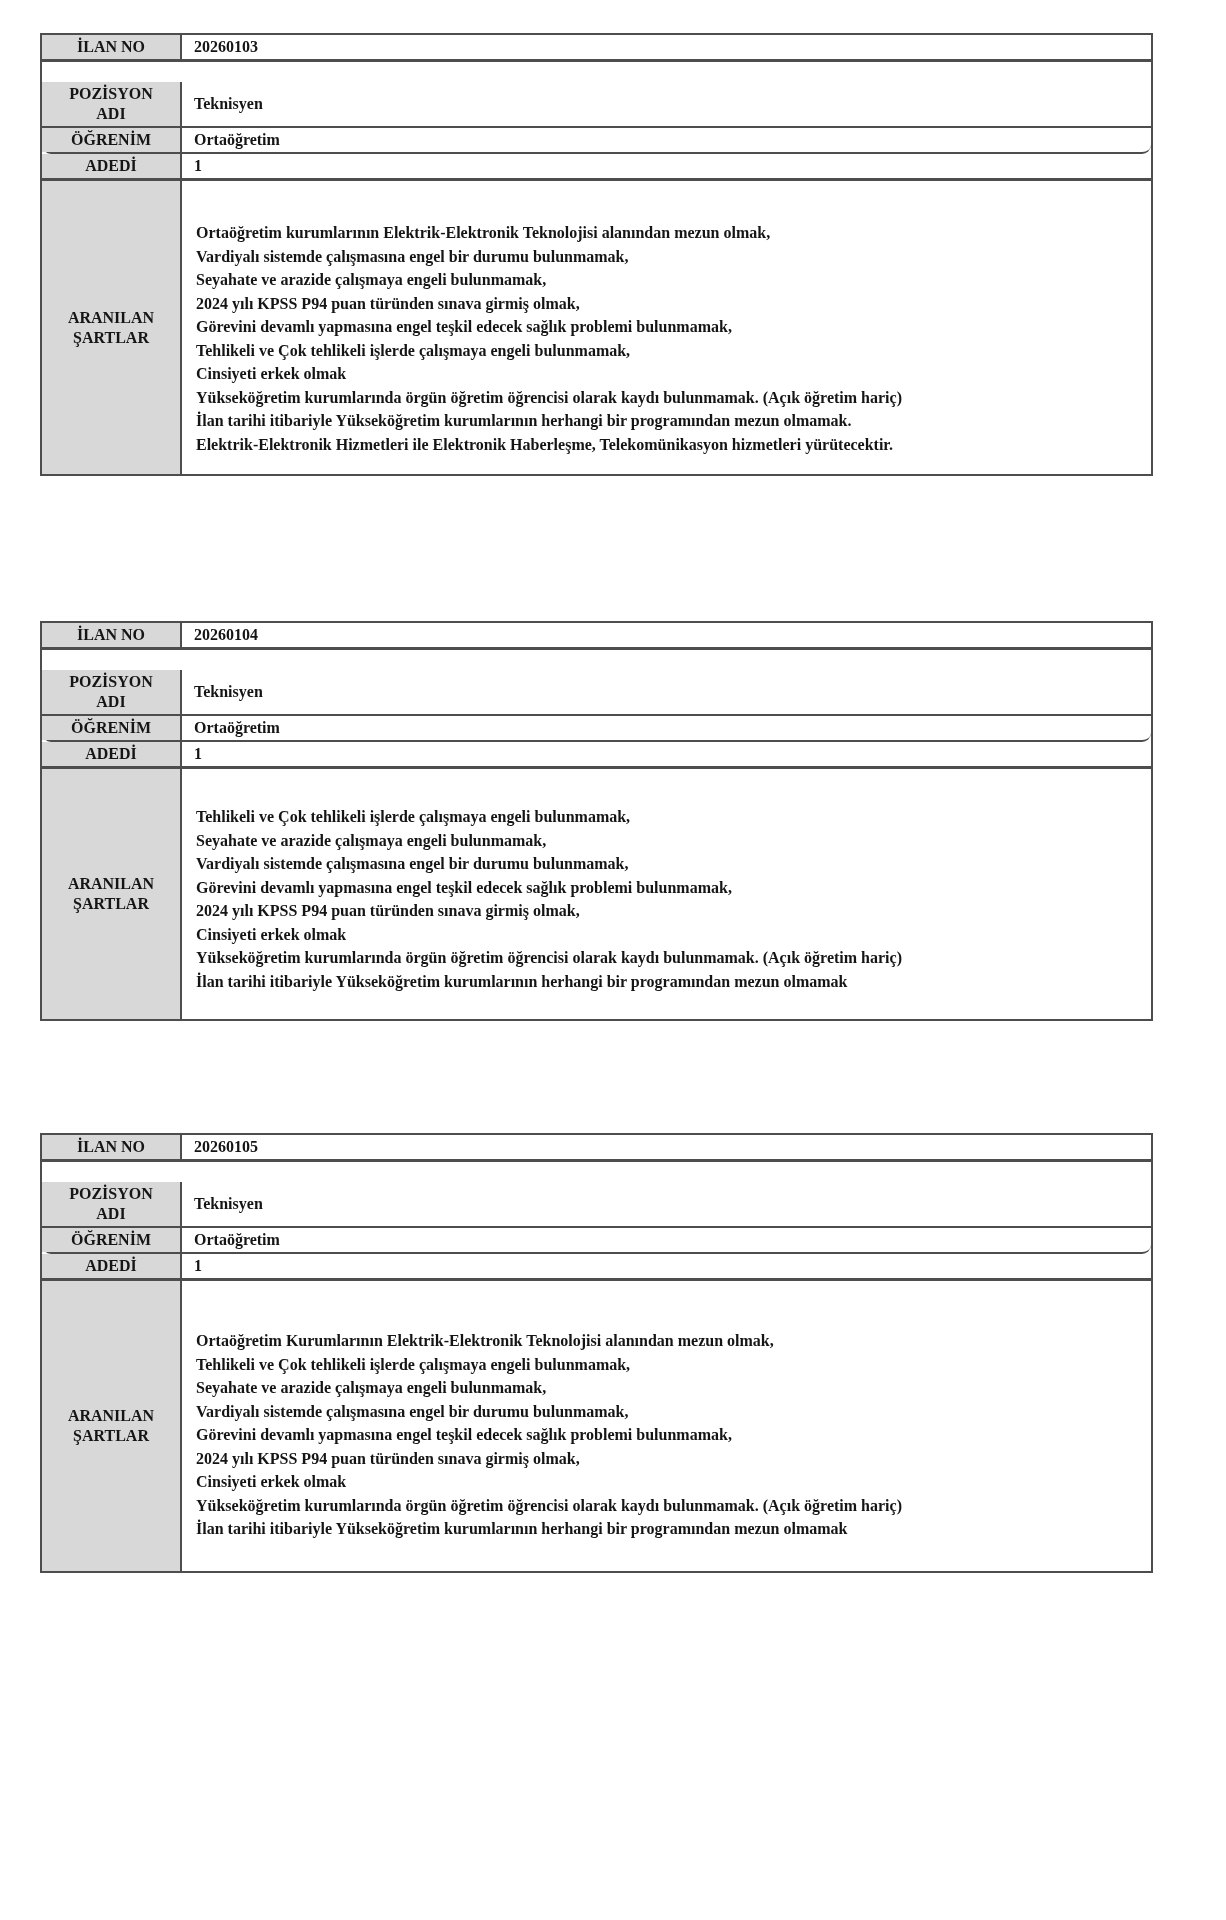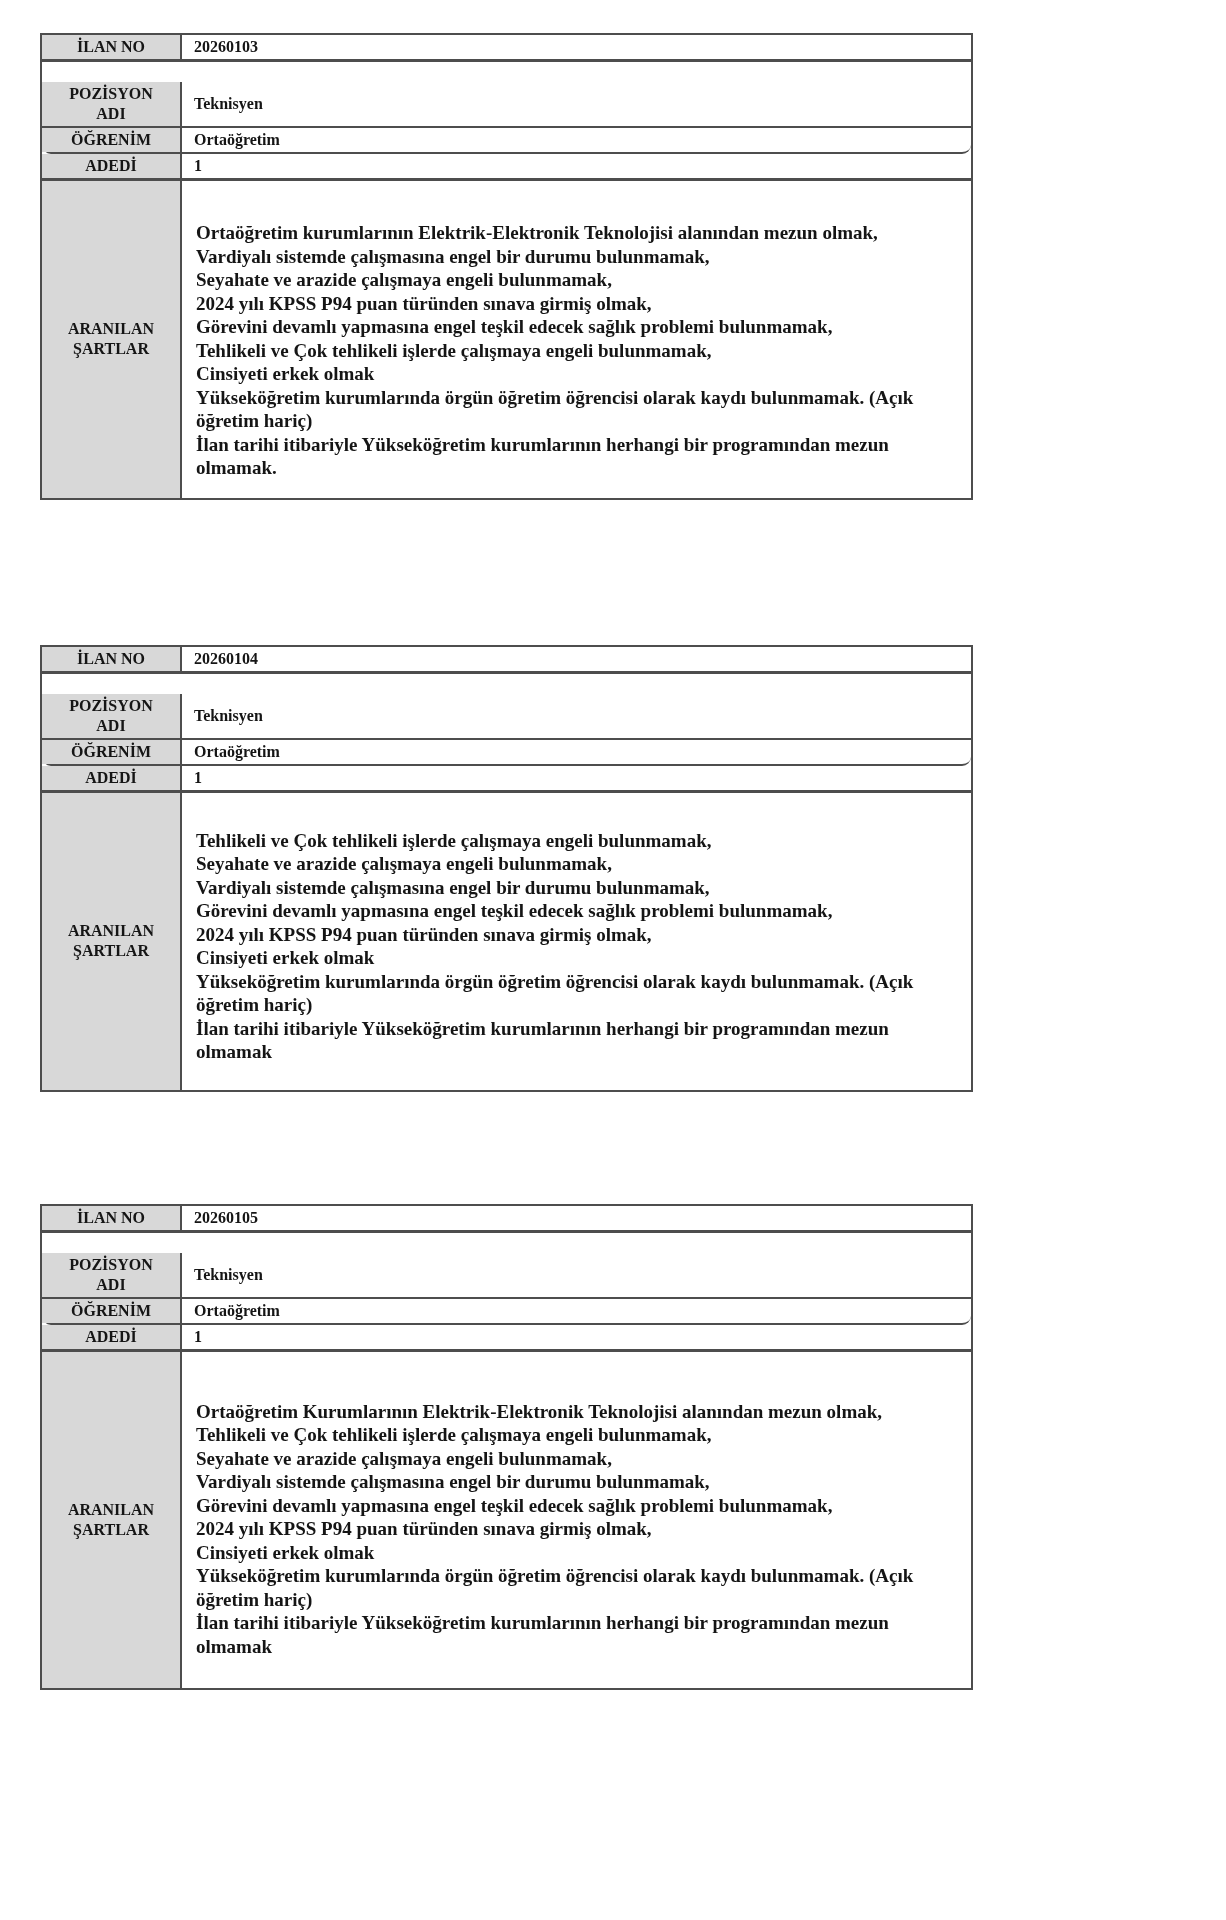--- a/index.html
+++ b/index.html
@@ -8,21 +8,21 @@
     background: #ffffff;
   }
   body {
     width: 1226px;
     height: 1920px;
     position: relative;
     font-family: "Liberation Serif", "DejaVu Serif", serif;
     color: #151515;
   }
   .doc-table {
-    width: 933px;
+    width: 1113px;
     margin-left: 40px;
     border: 2px solid #4d4d4d;
     box-sizing: border-box;
     background: #ffffff;
   }
   .t1 { margin-top: 33px; }
   .t2 { margin-top: 145px; }
   .t3 { margin-top: 112px; }
 
   .row {
@@ -58,21 +58,21 @@
     box-sizing: border-box;
   }
   .r-ilan     { min-height: 25px; }
   .r-pozisyon { min-height: 46px; margin-top: 20px; }
   .r-ogrenim  { min-height: 26px; border-radius: 9px; }
   .r-adedi    { min-height: 25px; }
   .r-ilan, .r-adedi { border-bottom-width: 3px; }
 
   .sartlar-cell {
     flex: 1;
-    font-size: 19px;
+    font-size: 16px;
     line-height: 23.5px;
     padding: 40px 14px 18px 14px;
     box-sizing: border-box;
   }
   .t2 .sartlar-cell { padding-top: 36px; padding-bottom: 26px; }
   .t3 .sartlar-cell { padding-top: 48px; padding-bottom: 30px; }
 
   .req-line { font-weight: bold; }
   .req-line.b { font-weight: bold; }
 </style>
@@ -103,20 +103,21 @@
     <div class="sartlar-cell">
       <div class="req-line b">Ortaöğretim kurumlarının Elektrik-Elektronik Teknolojisi alanından mezun olmak,</div>
       <div class="req-line">Vardiyalı sistemde çalışmasına engel bir durumu bulunmamak,</div>
       <div class="req-line">Seyahate ve arazide çalışmaya engeli bulunmamak,</div>
       <div class="req-line">2024 yılı KPSS P94 puan türünden sınava girmiş olmak,</div>
       <div class="req-line">Görevini devamlı yapmasına engel teşkil edecek sağlık problemi bulunmamak,</div>
       <div class="req-line">Tehlikeli ve Çok tehlikeli işlerde çalışmaya engeli bulunmamak,</div>
       <div class="req-line">Cinsiyeti erkek olmak</div>
       <div class="req-line">Yükseköğretim kurumlarında örgün öğretim öğrencisi olarak kaydı bulunmamak. (Açık öğretim hariç)</div>
       <div class="req-line">İlan tarihi itibariyle Yükseköğretim kurumlarının herhangi bir programından mezun olmamak.</div>
+      <div class="req-line b">Elektrik-Elektronik Hizmetleri ile Elektronik Haberleşme, Telekomünikasyon hizmetleri yürütecektir.</div>
     </div>
   </div>
 </div>
 
 <div class="doc-table t2">
   <div class="row r-ilan">
     <div class="label-cell">İLAN NO</div>
     <div class="value-cell">20260104</div>
   </div>
   <div class="row r-pozisyon">

